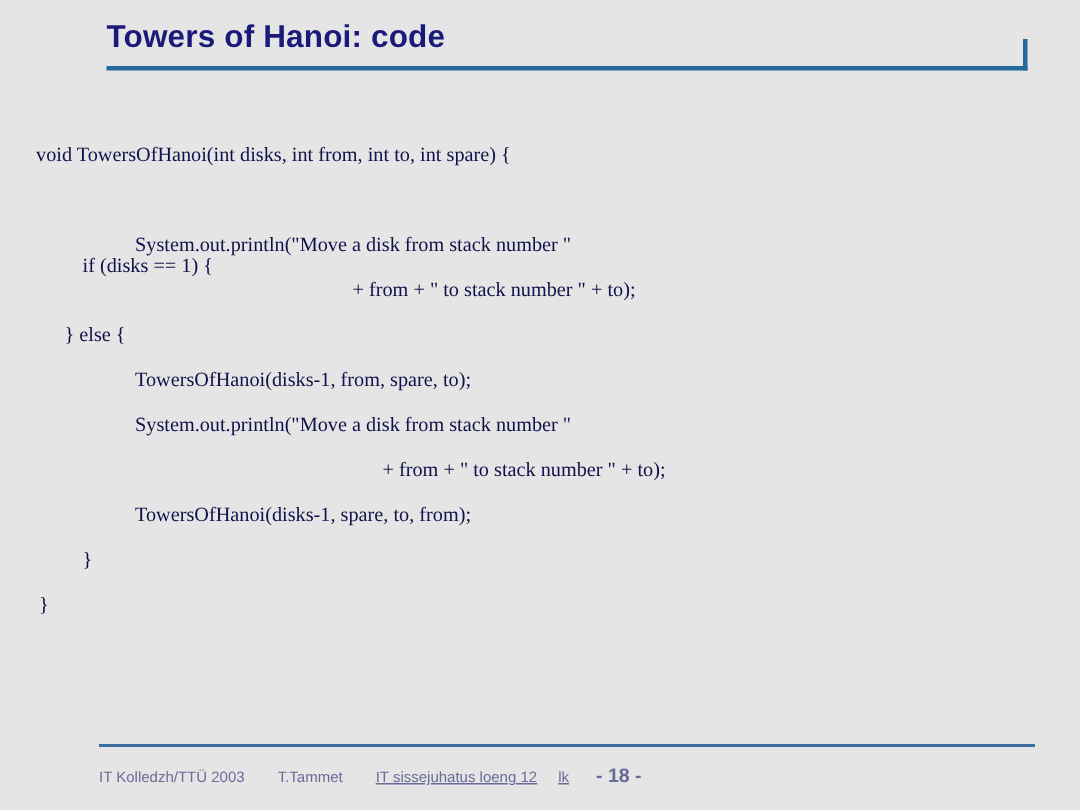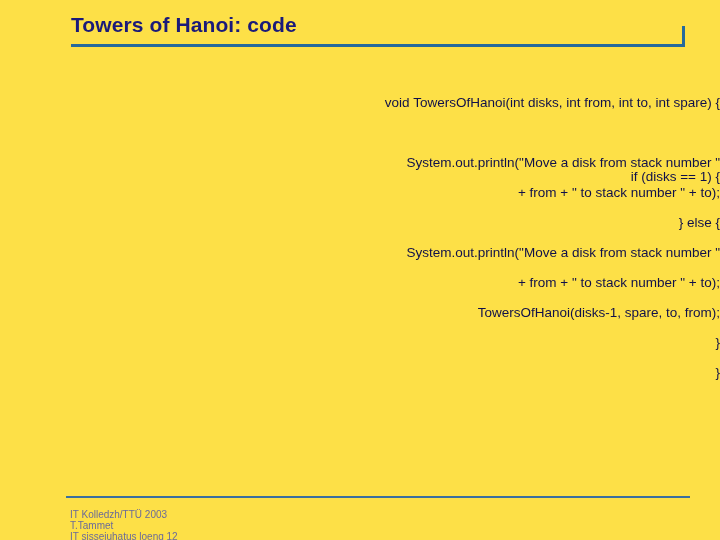--- a/index.html
+++ b/index.html
@@ -61,27 +61,26 @@
   }
 
   
   .code-block {
     position: absolute;
     left: 0;
     top: 88px;
     width: 720px;
   }
   .code-line {
-    font-family: Liberation Sans, sans-serif;
+    font-family: Liberation Serif, serif;
     font-size: 13.5px;
     line-height: 30px;
     height: 30px;
     color: #10104a;
     white-space: pre;
-    text-align: right;
   }
   .code-line span {
     display: inline-block;
   }
 
   
   .footer-rule {
     position: absolute;
     left: 66px;
     top: 496px;
@@ -94,51 +93,51 @@
     left: 66px;
     top: 509px;
     width: 624px;
     height: 20px;
     display: flex;
     align-items: baseline;
     font-family: "Liberation Sans", sans-serif;
     font-size: 10px;
     color: #6b6b99;
     white-space: nowrap;
-    flex-direction: column;
   }
   .footer-item { margin-right: 22px; }
   .footer-item.tight { margin-right: 14px; text-decoration: underline; }
   .footer-page {
     font-size: 13px;
     font-weight: bold;
     color: #6b6b99;
     margin-left: 4px;
   }
 </style>
 </head>
 <body>
 
-<div class="slide" style="background: #fde047;">
+<div class="slide" style="background: #e5e5e5;">
 
   <div class="title-block">
     <div class="slide-title" style="color: rgb(26, 26, 122);">Towers of Hanoi: code</div>
     <div class="title-rule" style="background: rgb(37, 106, 156);"></div>
     <div class="title-rule-tick" style="background: rgb(37, 106, 156);"></div>
   </div>
 
   <div class="code-block" style="color: rgb(16, 16, 74);">
       <div class="code-line"><span style="margin-left: 24px;">void TowersOfHanoi(int disks, int from, int to, int spare) {</span></div>
       <div class="code-line"><span style="margin-left: 55px; margin-top: 44px;">if (disks == 1) {</span></div>
       <div class="code-line"><span style="margin-left: 90px;">System.out.println("Move a disk from stack number "</span></div>
       <div class="code-line"><span style="margin-left: 235px;">+ from + " to stack number " + to);</span></div>
       <div class="code-line"><span style="margin-left: 43px;">} else {</span></div>
+      <div class="code-line"><span style="margin-left: 90px;">TowersOfHanoi(disks-1, from, spare, to);</span></div>
       <div class="code-line"><span style="margin-left: 90px;">System.out.println("Move a disk from stack number "</span></div>
       <div class="code-line"><span style="margin-left: 255px;">+ from + " to stack number " + to);</span></div>
-      <div class="code-line"><span style="margin-left: 36px;">TowersOfHanoi(disks-1, spare, to, from);</span></div>
+      <div class="code-line"><span style="margin-left: 90px;">TowersOfHanoi(disks-1, spare, to, from);</span></div>
       <div class="code-line"><span style="margin-left: 55px;">}</span></div>
       <div class="code-line"><span style="margin-left: 26px;">}</span></div>
     </div>
 
   <div class="footer-rule" style="background: rgb(58, 111, 158);"></div>
   <div class="footer" style="color: rgb(107, 107, 153);">
     <span class="footer-item">IT Kolledzh/TTÜ 2003</span>
     <span class="footer-item">T.Tammet</span>
     <span class="footer-item tight">IT sissejuhatus loeng 12</span>
     <span class="footer-item tight">lk</span>

